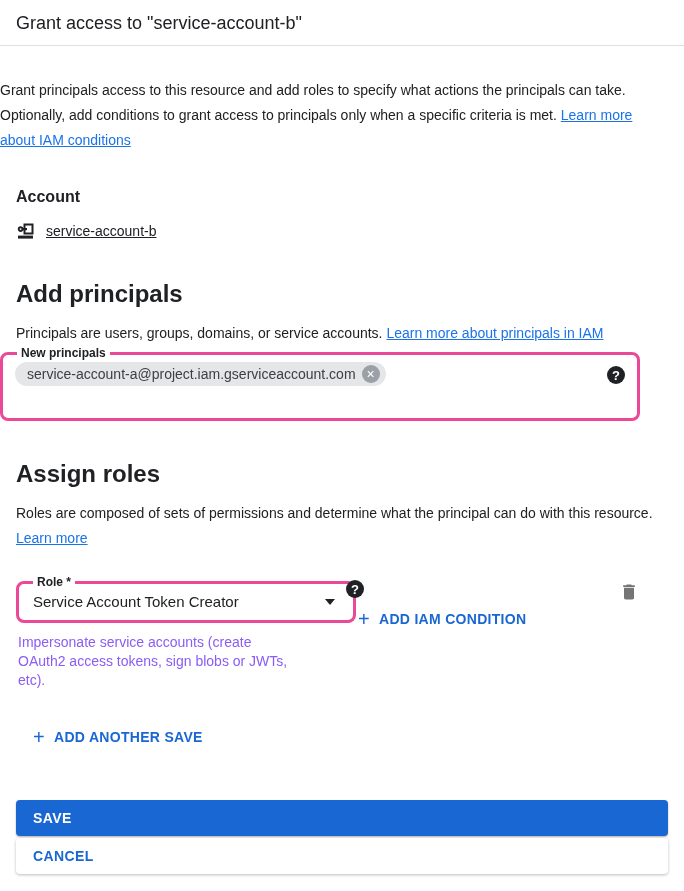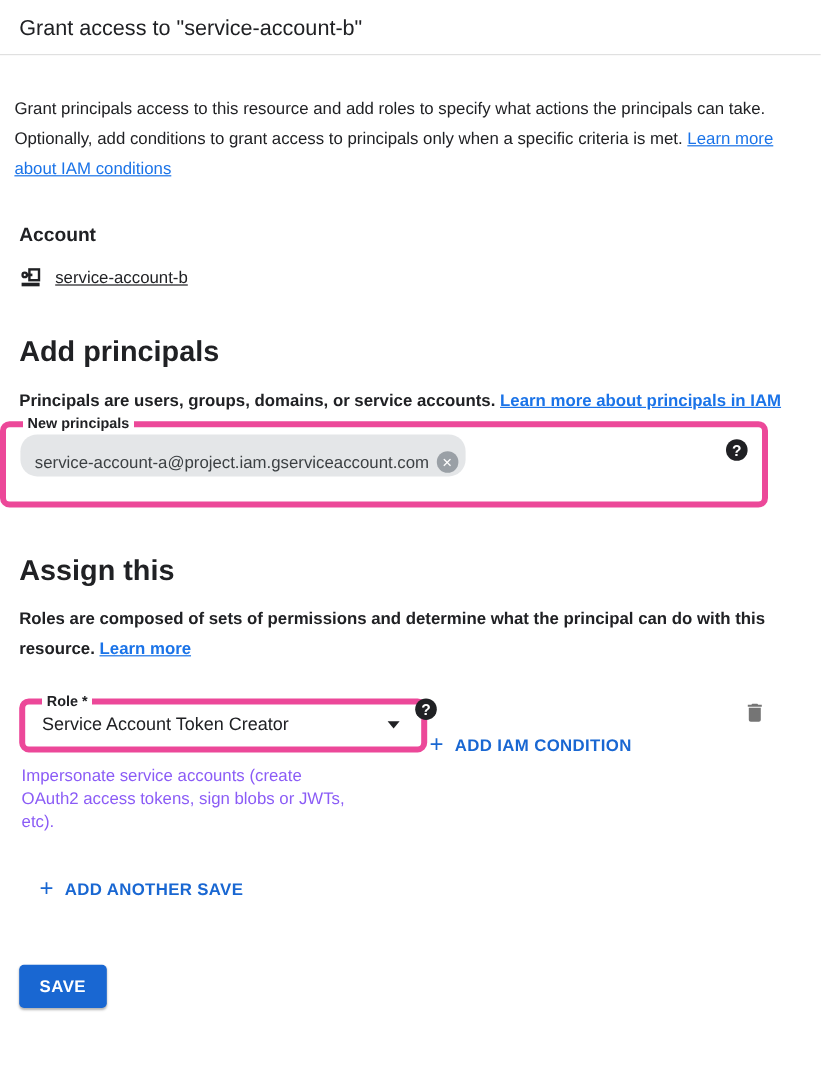--- a/index.html
+++ b/index.html
@@ -8,44 +8,44 @@
     width: 684px; height: 891px; overflow: hidden;
     background: #ffffff; color: #202124;
     font-family: "Liberation Sans", sans-serif;
   }
   .dialog-header {
     padding: 12px 16px 11px;
     font-size: 18px; line-height: 22px;
     border-bottom: 1px solid #e0e0e0;
   }
   .body-text { font-size: 14px; line-height: 25px; margin: 0; color: #202124; }
-  .intro { margin: 32px 12px 0; max-width: 652px; }
+  .intro { margin: 32px 0 0; max-width: 652px; }
   a.link { color: #1a73e8; text-decoration: underline; cursor: pointer; }
   h2.section-sm { font-size: 16px; font-weight: 700; margin: 34px 16px 0; line-height: 19px; }
   h2.section-lg { font-size: 24px; font-weight: 700; margin: 41px 16px 0; line-height: 24px; }
   .resource-row { display: flex; align-items: center; gap: 10px; margin: 15px 16px 0; font-size: 14px; text-decoration: underline; }
-  .para { margin: 15px 16px 0; max-width: 652px; font-weight: bold; }
+  .para { margin: 15px 16px 0; max-width: 652px; }
 
   fieldset.outlined {
-    border: 5px solid #ec4899; border-radius: 8px;
+    border: 3px solid #ec4899; border-radius: 8px;
     margin: 0; padding: 0 12px 10px;
   }
   fieldset.outlined legend {
     font-size: 12px; font-weight: 700; color: #202124;
     padding: 0 4px; margin-left: 2px; line-height: 14px;
   }
   .principals-fieldset { margin: 17px 16px 0; width: 640px; }
   .principals-content {
     display: flex; justify-content: space-between; align-items: flex-start;
     min-height: 48px; padding-top: 2px;
   }
   .chip {
     display: inline-flex; align-items: center; gap: 6px;
     background: #e4e6e8; border-radius: 14px;
-    padding: 14px 6px 3px 12px; font-size: 14px; color: #3c4043;
+    padding: 3px 6px 3px 12px; font-size: 14px; color: #3c4043;
     max-width: 460px; white-space: nowrap;
   }
   .chip-close {
     width: 18px; height: 18px; border-radius: 50%;
     background: #9aa0a6; color: #ffffff;
     display: inline-flex; align-items: center; justify-content: center;
     font-size: 14px; line-height: 1; cursor: pointer; flex: none;
   }
   .help-icon {
     width: 18px; height: 18px; border-radius: 50%;
@@ -83,21 +83,21 @@
     font-family: "Liberation Sans", sans-serif;
   }
   .plus-icon { font-size: 20px; font-weight: 400; line-height: 18px; }
   .cond-col .blue-action { margin: 12px 0 0 12px; }
   .trash-btn {
     margin-left: auto; margin-right: 29px; margin-top: 7px;
     background: none; border: none; padding: 0; cursor: pointer; line-height: 0;
   }
   .add-role-btn { margin: 38px 16px 0 33px; }
 
-  .actions { display: flex; gap: 2px; margin: 52px 16px 0; }
+  .actions { display: flex; gap: 2px; margin: 52px 16px 0; flex-direction: column; }
   .btn {
     height: 36px; border-radius: 4px; border: none;
     font-size: 14px; font-weight: 700; letter-spacing: 0.4px;
     display: inline-flex; align-items: center; padding: 0 17px;
     cursor: pointer; font-family: "Liberation Sans", sans-serif;
   }
   .btn-primary { background: #1967d2; color: #ffffff; box-shadow: 0 1px 2px rgba(0,0,0,0.3); }
   .btn-secondary { background: #ffffff; color: #1967d2; box-shadow: 0 1px 3px rgba(60,64,67,0.35); }
 </style>
 </head>
@@ -136,21 +136,21 @@
   <legend>New principals</legend>
   <div class="principals-content">
     <span class="chip">
       <span>service-account-a@project.iam.gserviceaccount.com</span>
       <span class="chip-close">×</span>
     </span>
     <span class="help-icon">?</span>
   </div>
 </fieldset>
 
-<h2 class="section-lg">Assign this</h2>
+<h2 class="section-lg">Assign roles</h2>
 <p class="body-text para">
   <span>Roles are composed of sets of permissions and determine what the principal can do with this resource.</span>
   <a class="link">Learn more</a>
 </p>
 
 <div class="roles-row">
   <div class="role-col">
     <fieldset class="outlined role-fieldset">
       <legend>Role *</legend>
       <div class="role-value-row">
@@ -178,16 +178,17 @@
   </button>
 </div>
 
 <button class="blue-action add-role-btn">
   <span class="plus-icon">+</span>
   <span>ADD ANOTHER SAVE</span>
 </button>
 
 <div class="actions">
   <button class="btn btn-primary">SAVE</button>
+  <button class="btn btn-secondary">CANCEL</button>
 </div>
 
 
 
 
 </body></html>

